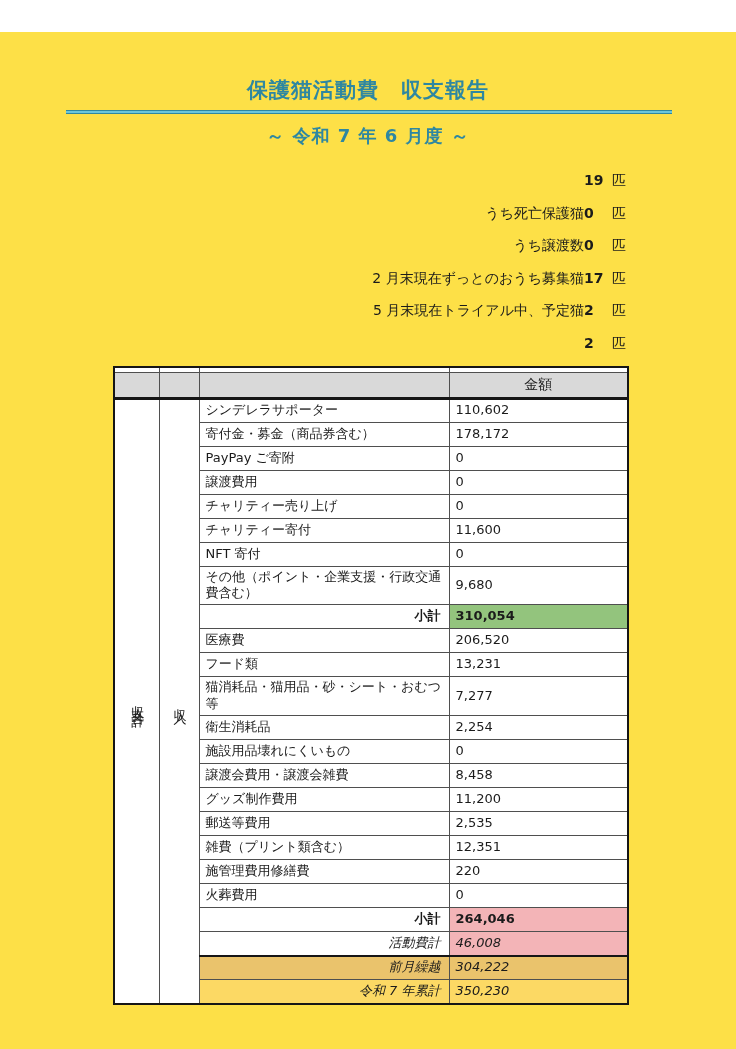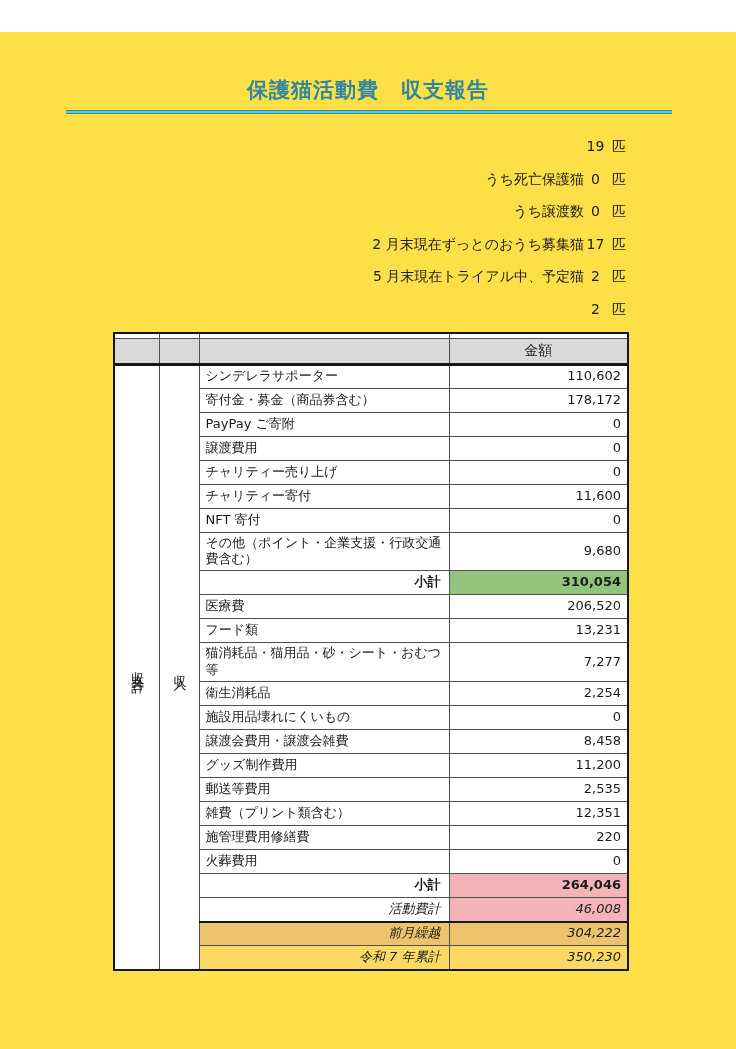--- a/index.html
+++ b/index.html
@@ -28,21 +28,21 @@
     margin:10px 0 0 0; text-align:center;
     font-size:18px; font-weight:800; letter-spacing:1px;
     color:var(--accent-teal);
   }
   
   .stats { margin-top:16px; padding-right:110px; }
   .stat-line {
     display:flex; justify-content:flex-end; align-items:baseline;
     height:32.5px; font-size:14px; line-height:32.5px;
   }
-  .stat-value { min-width:23px; text-align:center; }
+  .stat-value { min-width:23px; text-align:left;font-weight:bold; }
   .stat-unit { margin-left:5px; }
   
   table.budget {
     border-collapse:collapse; table-layout:fixed;
     margin:7px 0 0 113px; width:514px;
     font-size:13px; line-height:1.3;
   }
   table.budget { border:2px solid #161616; }
   table.budget td {
     border:1px solid #4f4f4f;
@@ -54,38 +54,39 @@
     height:26px; background:var(--header-gray);
     border-bottom:3px solid #161616;
     text-align:center; font-size:14px;
   }
   td.vcell { text-align:center; vertical-align:middle; background:#ffffff; }
   .vtext {
     writing-mode:vertical-rl; text-orientation:upright;
     margin:0 auto; letter-spacing:3px; font-size:13px;
   }
   td.c-label { text-align:left; background:#ffffff; }
-  td.c-value { text-align:right; border-left:2px solid #262626; background:#ffffff; }
+  td.c-value { text-align:left; border-left:2px solid #262626; background:#ffffff; }
   tr.row-sub td.c-label, tr.row-total td.c-label { text-align:right; font-weight:700; padding-right:8px; }
   tr.row-sub td.c-value { font-weight:700; }
   tr.row-total td.c-label, tr.row-total td.c-value { font-weight:400; font-style:italic; }
   tr.row-green td.c-value { background:var(--subtotal-green); }
   tr.row-pink  td.c-value { background:var(--subtotal-pink); }
   tr.row-tan   td.c-label, tr.row-tan td.c-value { background:var(--carryover-tan); }
   tr.row-yellow td.c-label, tr.row-yellow td.c-value { background:var(--year-yellow); }
   tr.row-tan td { border-top:2px solid #161616; }
 </style>
 </head>
 <body>
 
 <div class="page">
 
   <div class="report-header">
     <h1 class="title">保護猫活動費　収支報告</h1>
     <div class="title-rule"></div>
+    <h2 class="subtitle">～ 令和 7 年  6 月度 ～</h2>
   </div>
 
   <div class="stats" id="stats">
       <div class="stat-line">
         <span class="stat-value">19</span>
         <span class="stat-unit">匹</span>
       </div>
       <div class="stat-line">
         <span class="stat-label">うち死亡保護猫</span>
         <span class="stat-value">0</span>

